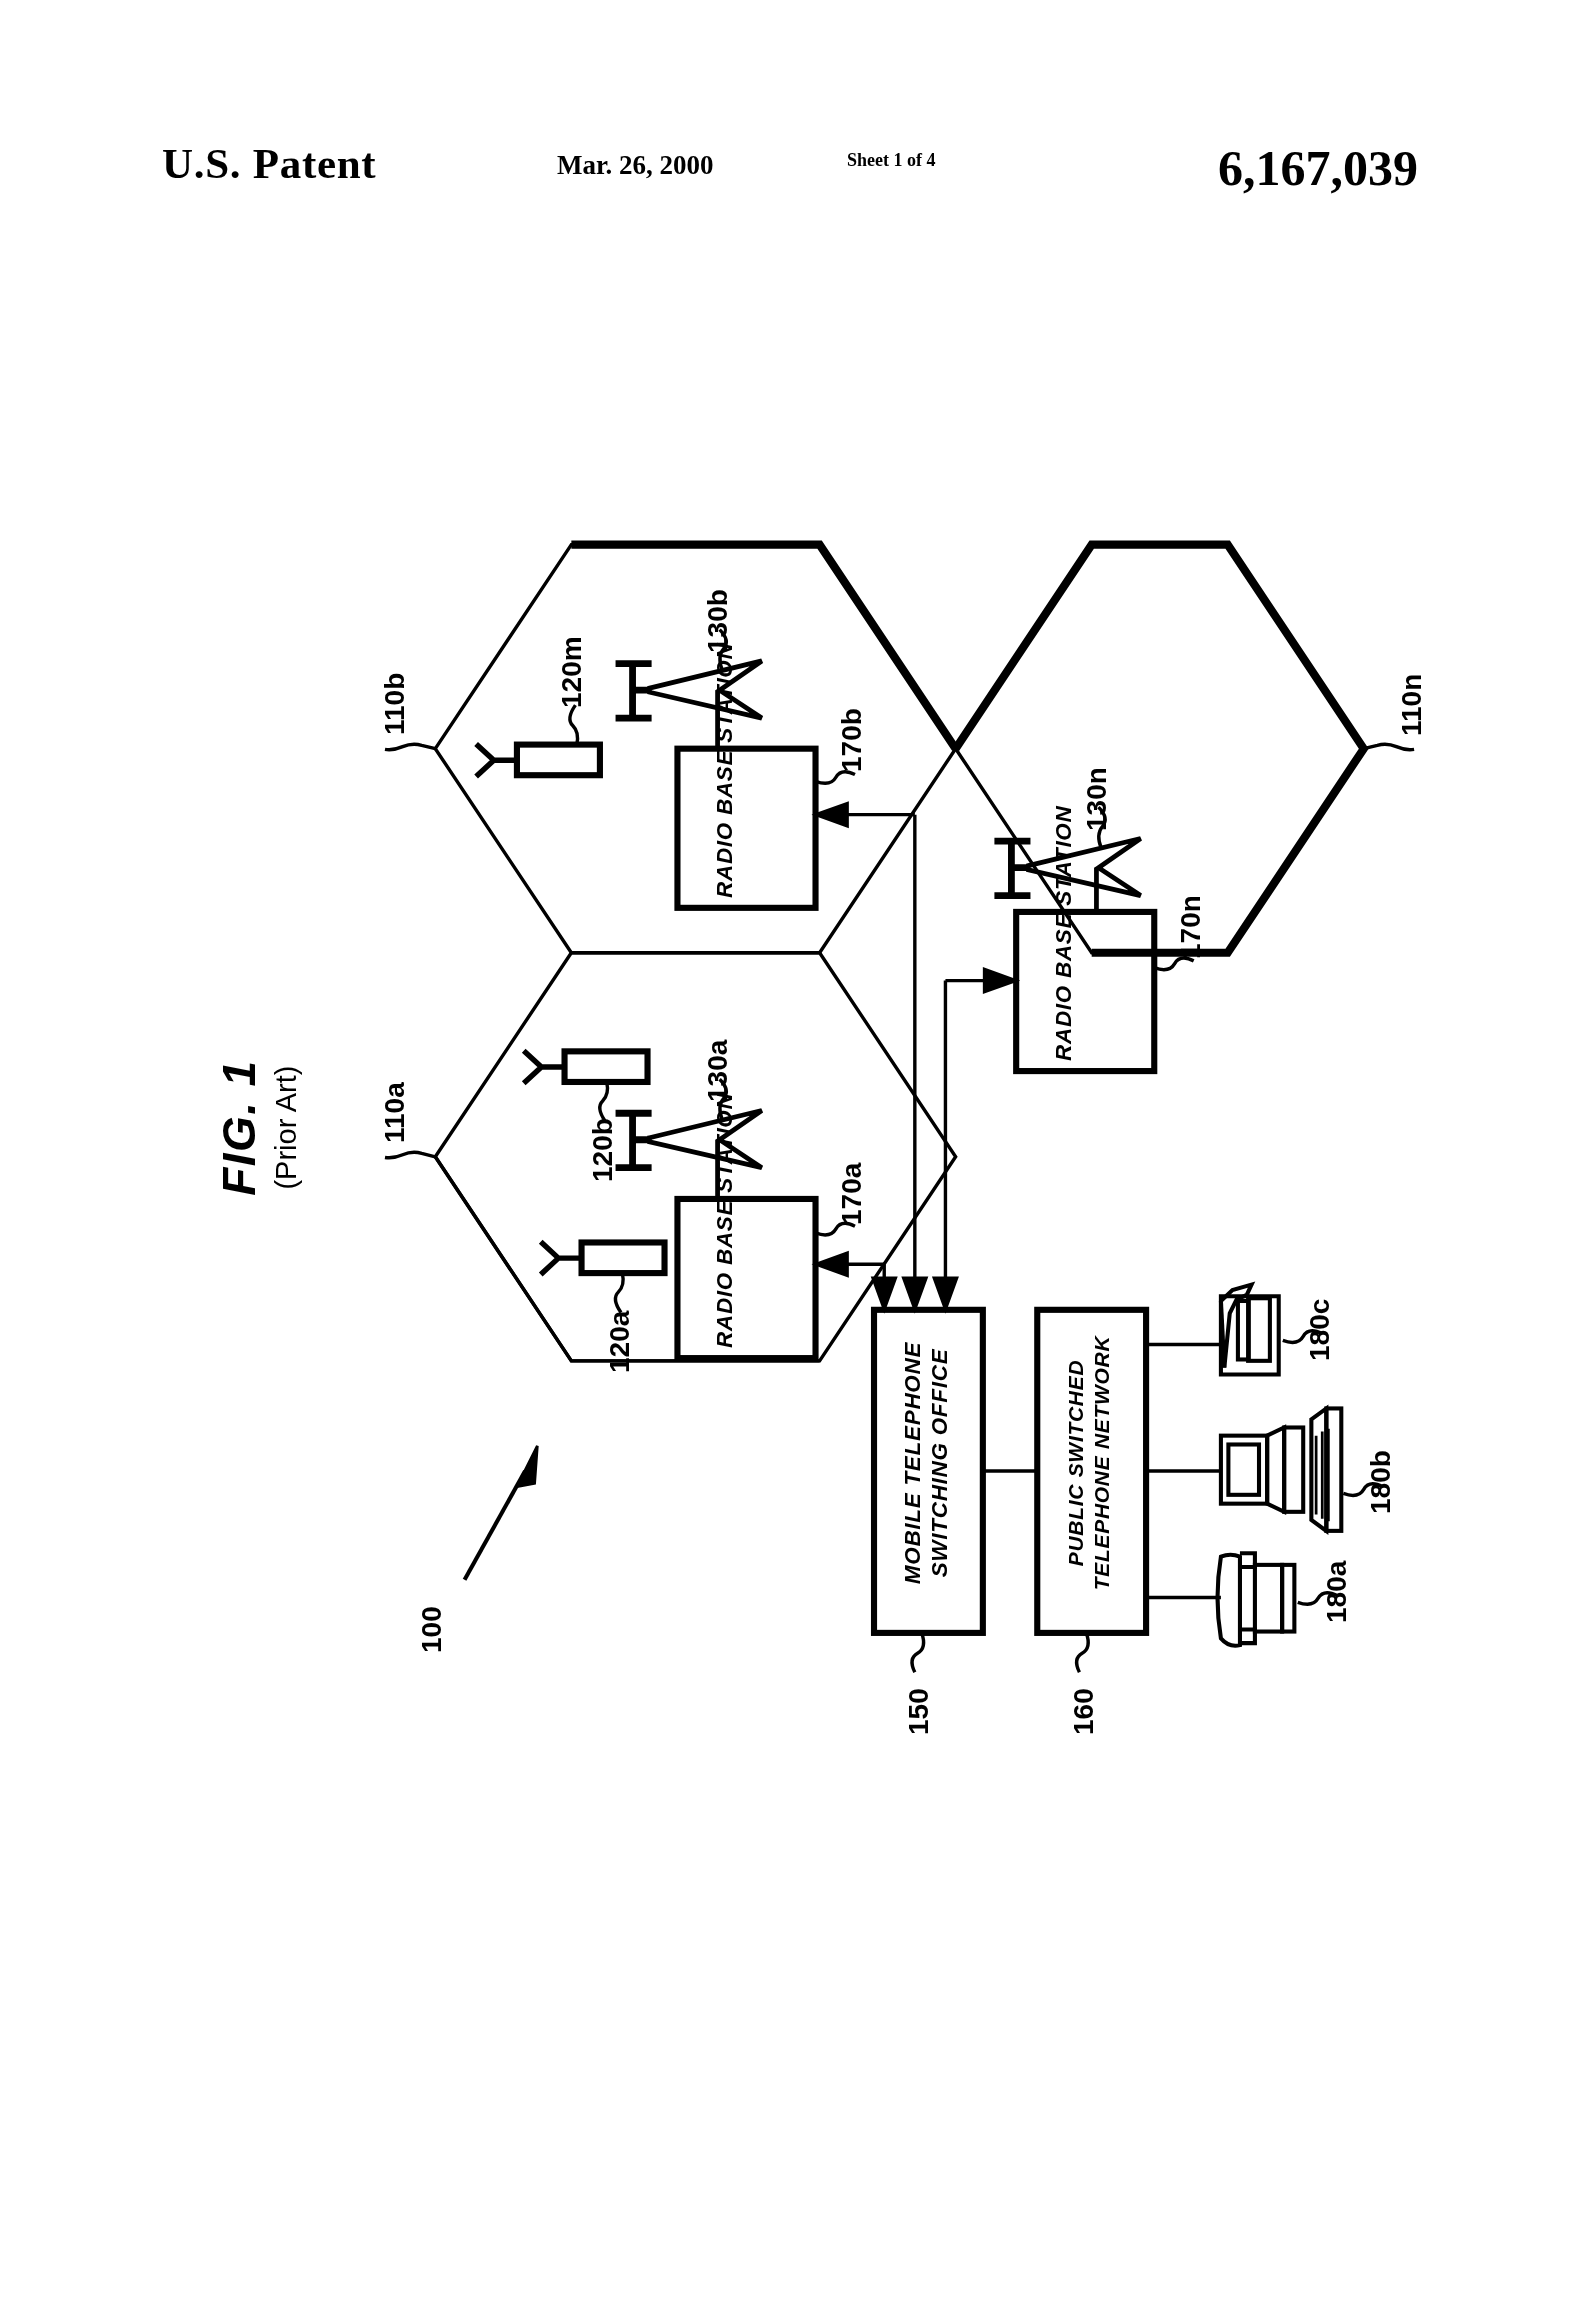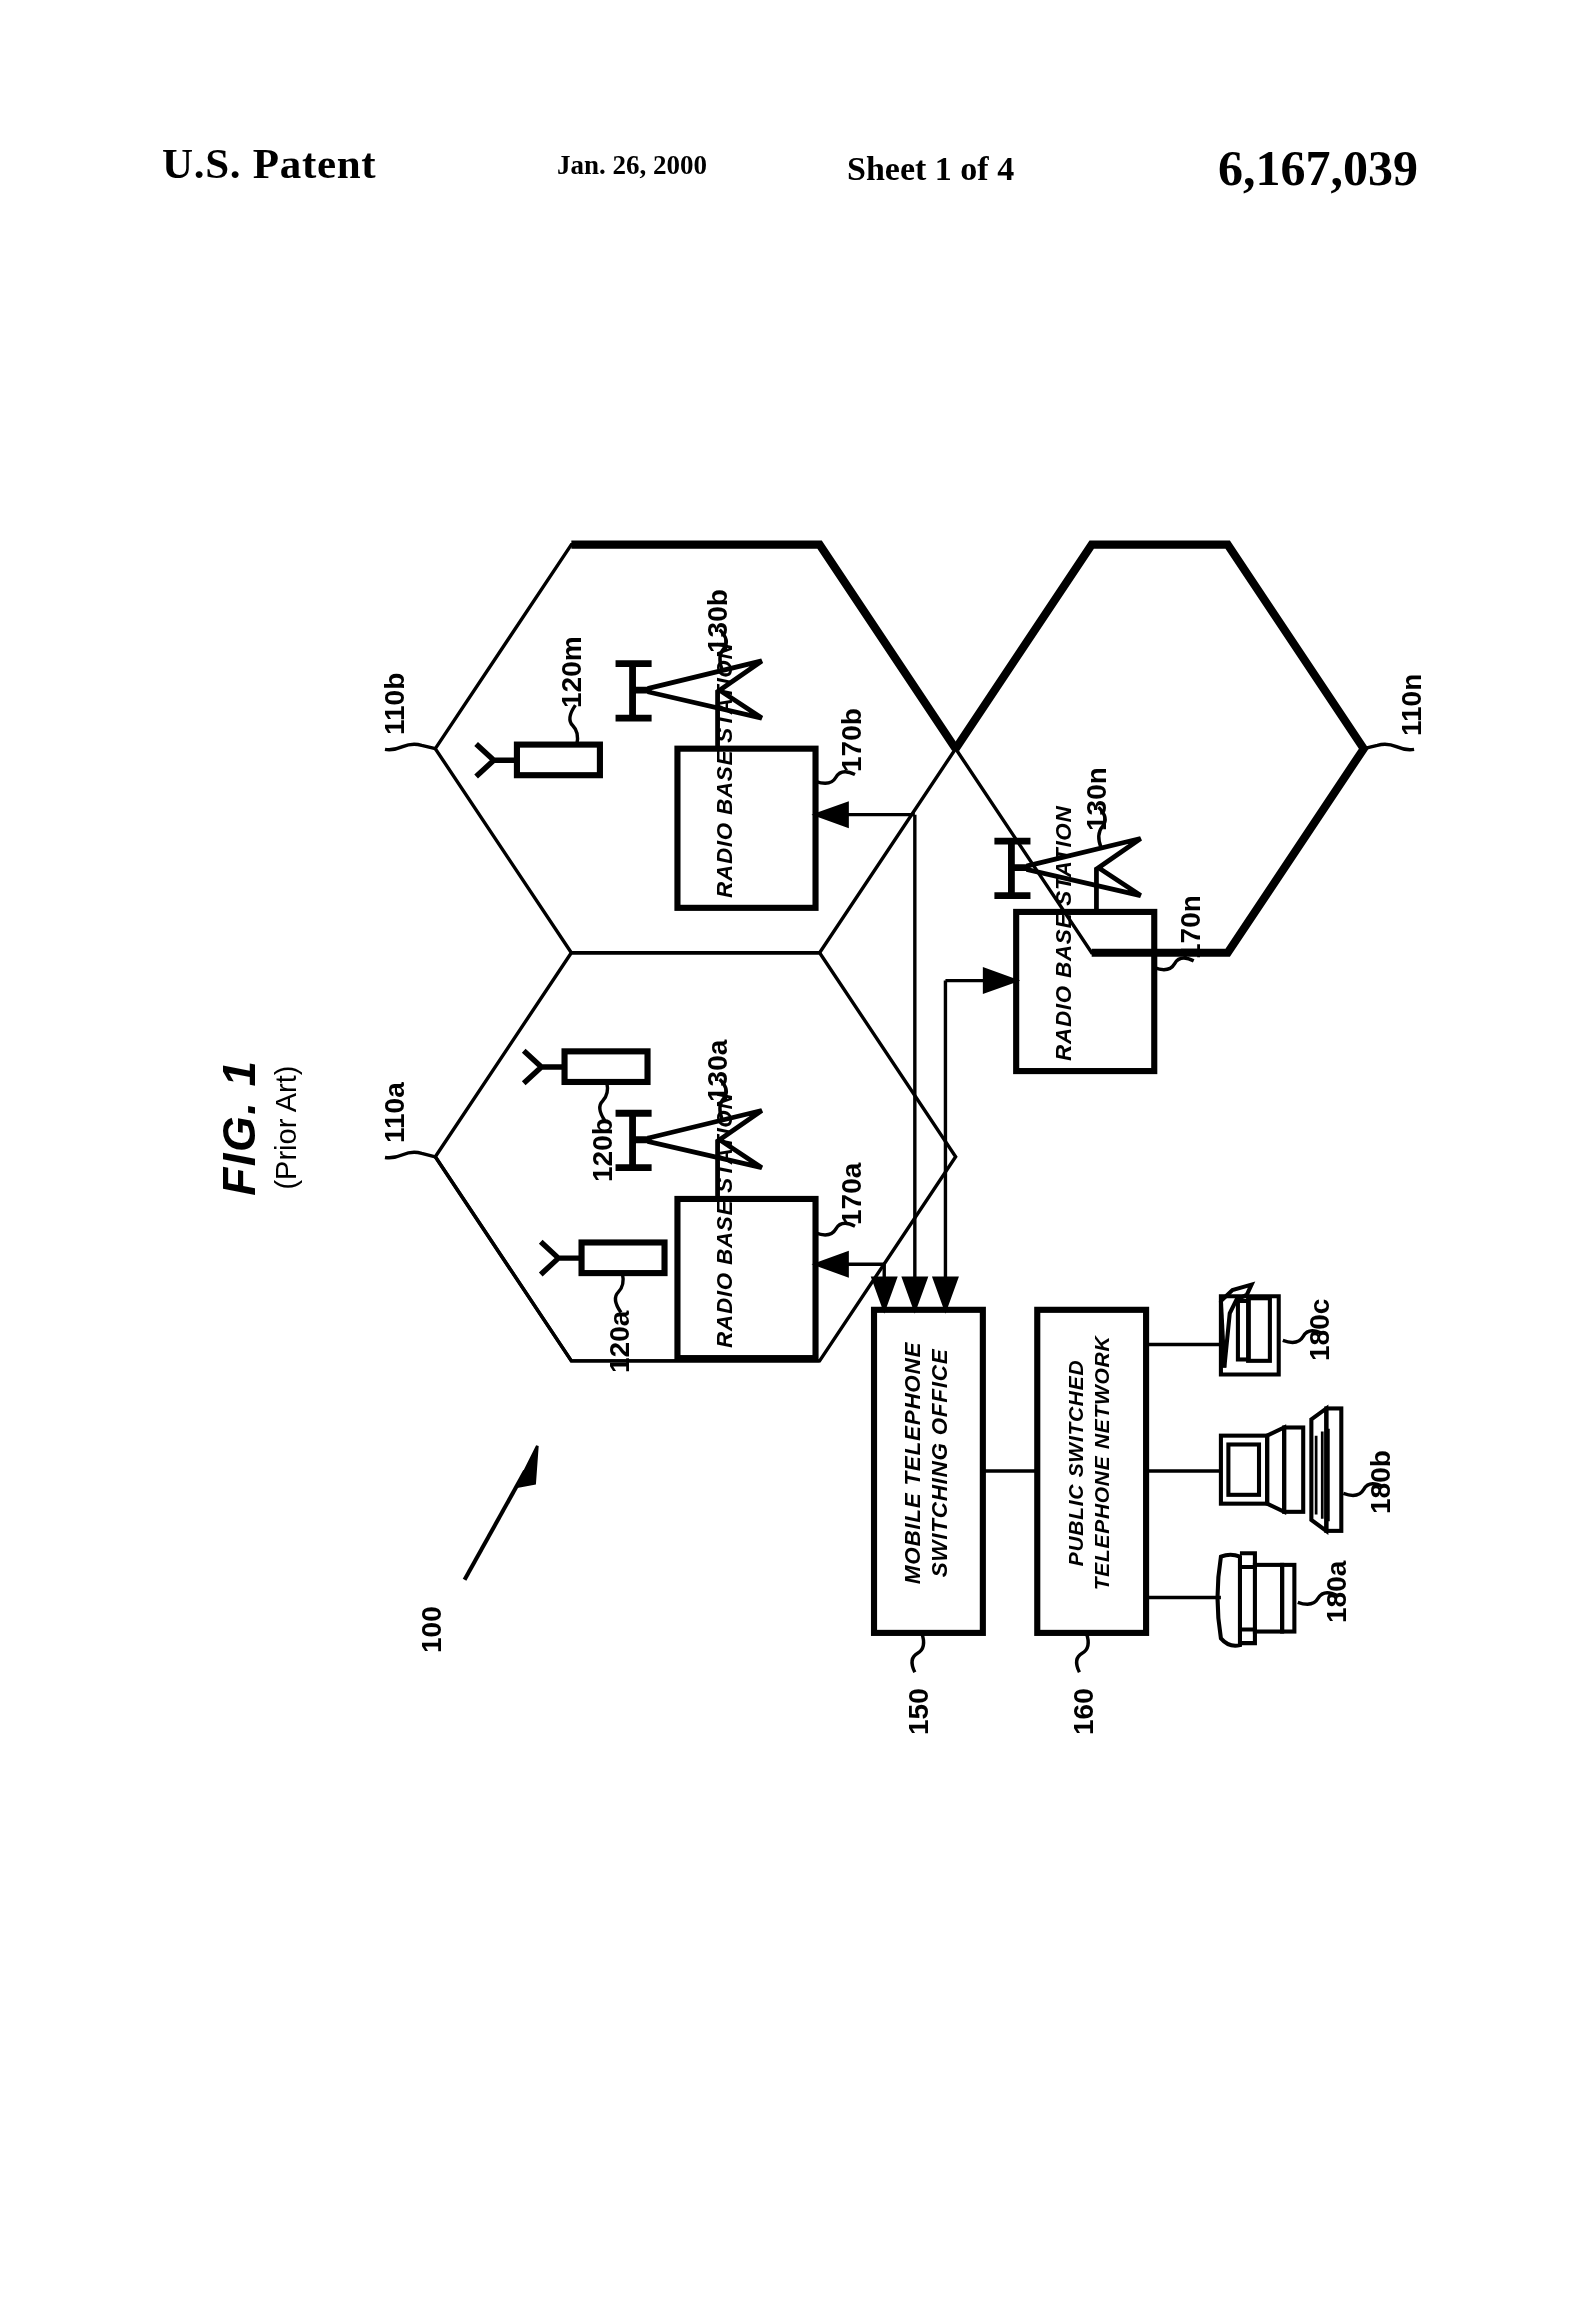--- a/index.html
+++ b/index.html
@@ -29,21 +29,21 @@
     position:absolute;left:557px;top:11px;
     font-family:"Liberation Serif",serif;
     font-weight:bold;
     font-size:27px;
     white-space:nowrap;
   }
   .pat-header .h-sheet{
     position:absolute;left:847px;top:11px;
     font-family:"Liberation Serif",serif;
     font-weight:bold;
-    font-size:34px;
+    font-size:18px;
     white-space:nowrap;
   }
   .pat-header .h-number{
     position:absolute;left:1218px;top:0px;
     font-family:"Liberation Serif",serif;
     font-weight:bold;
     font-size:50px;
     letter-spacing:0px;
     white-space:nowrap;
   }
@@ -113,21 +113,21 @@
   }
   .boxlabel.small{font-size:21px;}
 </style>
 </head>
 <body>
 
 <div class="page">
 
   <div class="pat-header">
     <div class="h-title">U.S. Patent</div>
-    <div class="h-date">Jan. 26, 2000</div>
+    <div class="h-date">Mar. 26, 2000</div>
     <div class="h-sheet">Sheet 1 of 4</div>
     <div class="h-number">6,167,039</div>
   </div>
 
   <div class="fig-title-wrap">
     <div class="fig-title">
       <span class="fig-main">FIG. 1</span>
       <span class="fig-sub">(Prior Art)</span>
     </div>
   </div>

